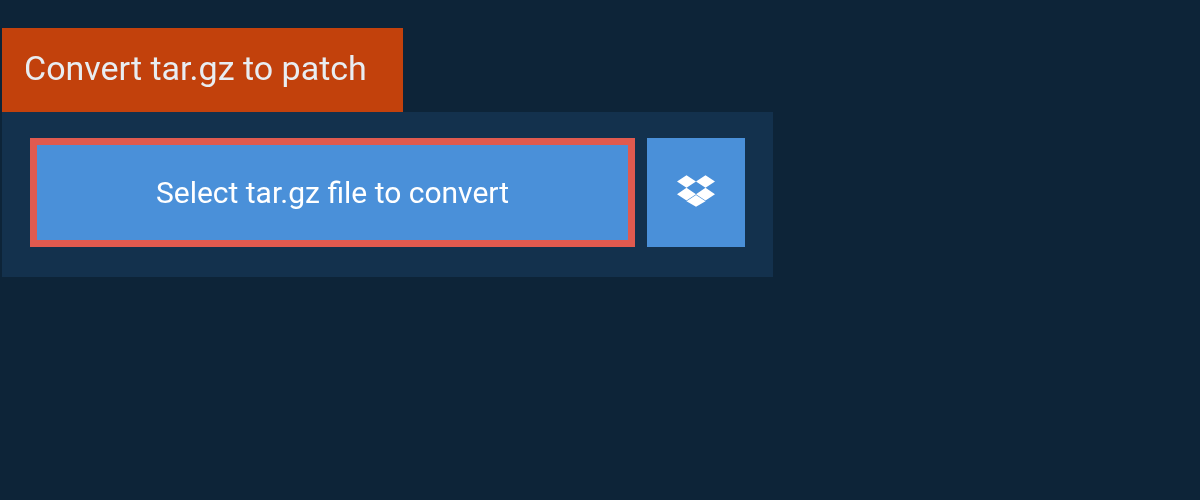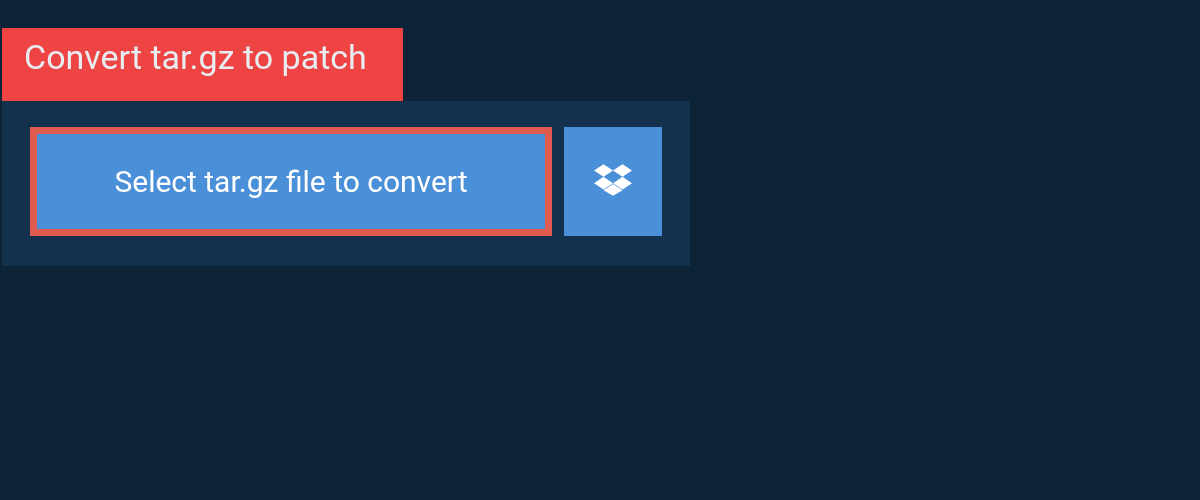--- a/index.html
+++ b/index.html
@@ -8,35 +8,35 @@
       box-sizing: border-box;
     }
     body {
       width: 1200px;
       height: 500px;
       background: #0d2438;
       font-family: -apple-system, BlinkMacSystemFont, "Segoe UI", Roboto, sans-serif;
       overflow: hidden;
     }
     .header-tab {
-      background: #ef4444;
+      background: #c2410c;
       display: inline-block;
-      padding: 9px 36px 24px 22px;
+      padding: 20px 36px 24px 22px;
       margin-top: 28px;
       margin-left: 2px;
     }
     .header-title {
       color: #e8edf2;
       font-size: 34px;
       font-weight: 400;
     }
     .upload-panel {
       background: #13314d;
       margin-left: 2px;
-      width: 688px;
+      width: 771px;
       padding: 26px 28px 30px 28px;
       display: flex;
       gap: 12px;
     }
     .select-button {
       border: 7px solid #e05a4f;
       background: #4a90d9;
       color: #ffffff;
       font-size: 30px;
       font-weight: 400;

